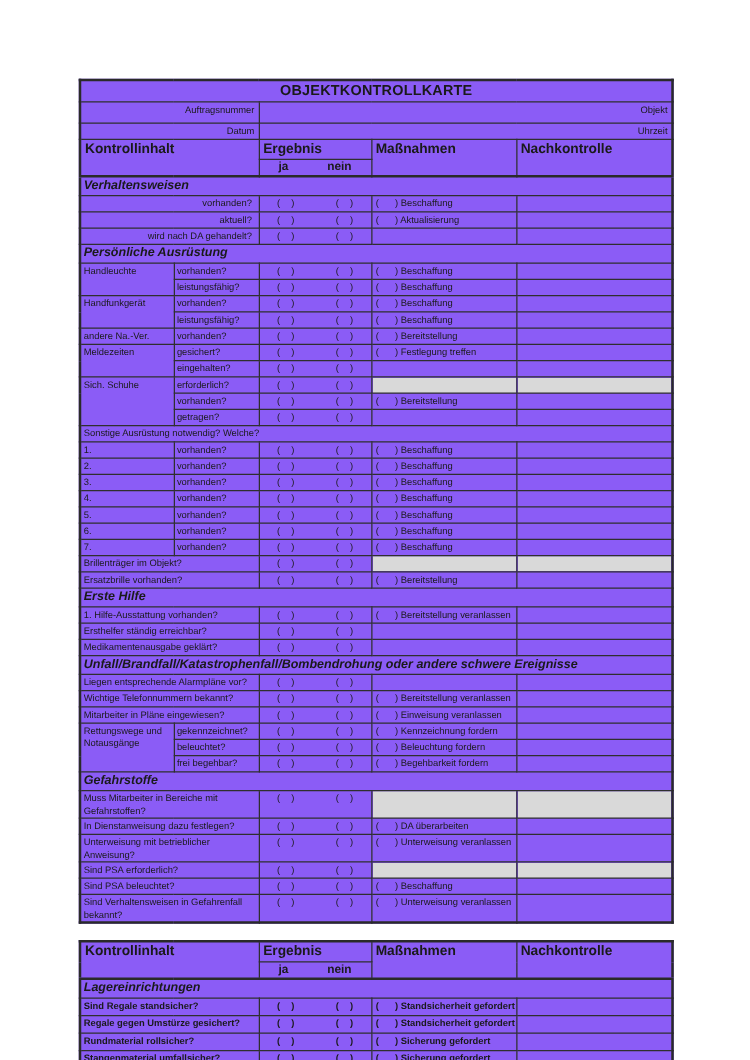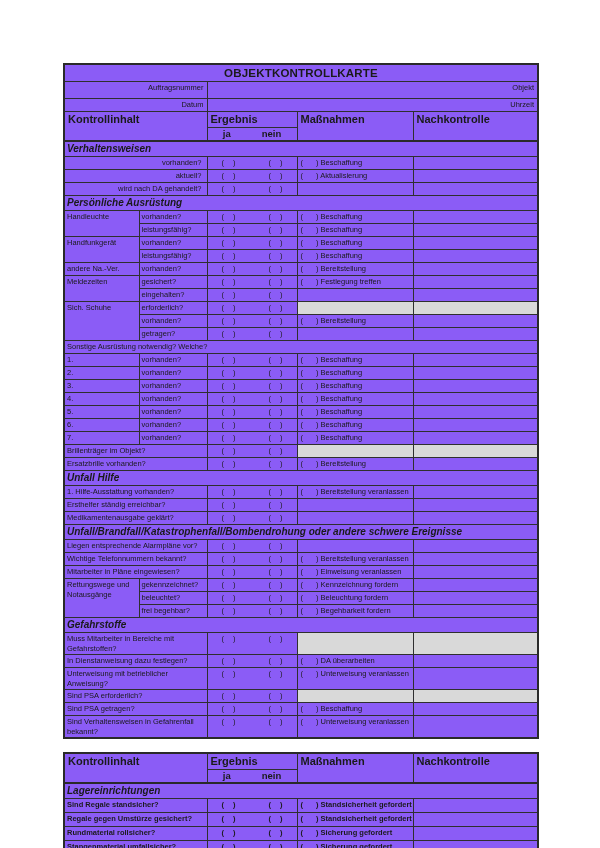--- a/index.html
+++ b/index.html
@@ -339,21 +339,21 @@
           <td class="res-cell">
             <div class="res-wrap">
               <span class="cb">(<span class="g"></span>)</span>
               <span class="cb">(<span class="g"></span>)</span>
             </div>
           </td>
           <td class="m-cell"><span class="cb">(<span class="gm"></span>)</span> Bereitstellung</td>
           <td class="nk-cell"></td>
         </tr>
         <tr class="sec">
-          <td class="sec-cell" colspan="5">Unfall Hilfe</td>
+          <td class="sec-cell" colspan="5">Erste Hilfe</td>
         </tr>
         <tr class="data">
           <td class="q-cell" colspan="2">1. Hilfe-Ausstattung vorhanden?</td>
           <td class="res-cell">
             <div class="res-wrap">
               <span class="cb">(<span class="g"></span>)</span>
               <span class="cb">(<span class="g"></span>)</span>
             </div>
           </td>
           <td class="m-cell"><span class="cb">(<span class="gm"></span>)</span> Bereitstellung veranlassen</td>
@@ -492,21 +492,21 @@
           <td class="res-cell">
             <div class="res-wrap">
               <span class="cb">(<span class="g"></span>)</span>
               <span class="cb">(<span class="g"></span>)</span>
             </div>
           </td>
           <td class="m-cell shaded"></td>
           <td class="nk-cell shaded"></td>
         </tr>
         <tr class="data">
-          <td class="q-cell" colspan="2">Sind PSA getragen?</td>
+          <td class="q-cell" colspan="2">Sind PSA beleuchtet?</td>
           <td class="res-cell">
             <div class="res-wrap">
               <span class="cb">(<span class="g"></span>)</span>
               <span class="cb">(<span class="g"></span>)</span>
             </div>
           </td>
           <td class="m-cell"><span class="cb">(<span class="gm"></span>)</span> Beschaffung</td>
           <td class="nk-cell"></td>
         </tr>
         <tr class="data wrap">

